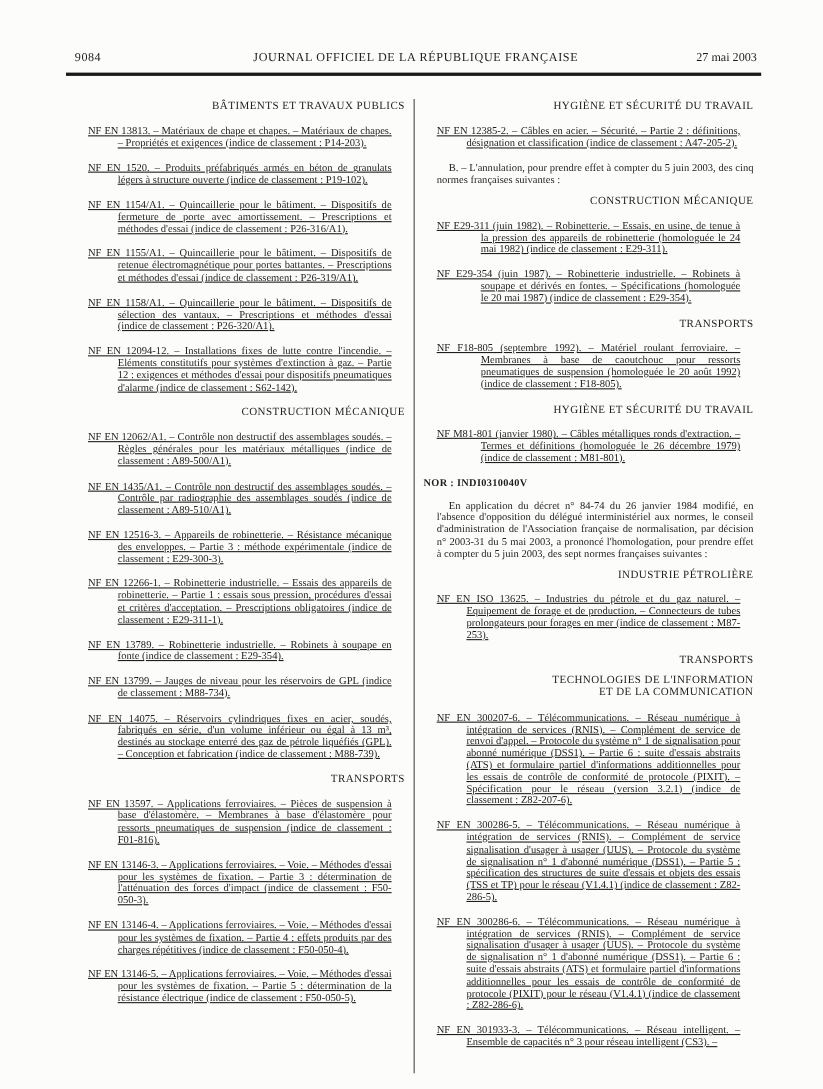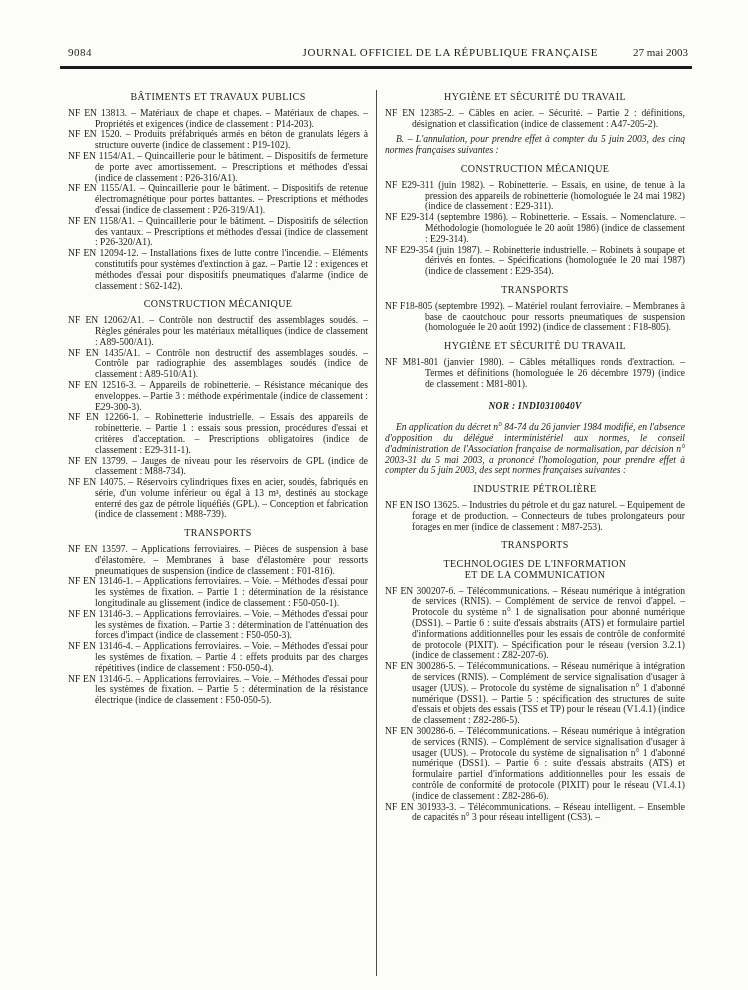--- a/index.html
+++ b/index.html
@@ -14,66 +14,65 @@
     width: 748px; height: 990px;
     overflow: hidden;
   }
   .header {
     position: absolute;
     top: 46px; left: 68px; width: 620px;
     display: flex; justify-content: space-between; align-items: baseline;
     font-size: 11px;
   }
   .header .page-number { width: 90px; text-align: left; letter-spacing: 0.5px; }
-  .header .journal-title { flex: 1; text-align: right; letter-spacing: 0.6px; }
+  .header .journal-title { flex: 1; text-align: center; letter-spacing: 0.6px; }
   .header .issue-date { width: 90px; text-align: right; }
   .header-rule {
     position: absolute;
     top: 66px; left: 60px; width: 632px; height: 2.5px;
     background: #1a1a1a;
   }
   .columns {
     position: absolute;
     top: 90px; left: 68px; width: 620px; height: 886px;
     display: flex;
     overflow: hidden;
   }
   .col { font-size: 9.6px; line-height: 10.8px; }
   .col-left  { width: 300px; padding-right: 8px; }
   .col-divider { width: 1px; background: #4a4a4a; }
   .col-right { width: 300px; padding-left: 8px; }
   .heading {
-    text-align: center;
+    text-align: right;
     font-size: 10px;
     letter-spacing: 0.4px;
     margin: 8px 0 5px 0;
     white-space: pre-line;
     font-family: Liberation Serif, serif;
   }
   .col > .heading:first-child { margin-top: 2px; }
   p.item {
-    margin: 0;
+    margin: 12px;
     text-align: justify;
     padding-left: 27px;
     text-indent: -27px;
+    text-decoration: underline;
   }
   p.item.deep {
     padding-left: 40px;
     text-indent: -40px;
   }
   p.para {
-    margin: 5px 0 4px 0;
+    margin: 5px 0 4px 12px;
     text-align: justify;
     text-indent: 11px;
-    font-style: italic;
   }
   .nor {
     margin: 12px 0 10px 0;
-    text-align: center;
-    font-style: italic;
+    text-align: left;
     font-weight: bold;
     font-size: 9.4px;
     letter-spacing: 0.3px;
   }
 </style>
 </head>
 <body>
 
 <div class="page">
 
@@ -92,37 +91,36 @@
         <p class="item">NF EN 1520. – Produits préfabriqués armés en béton de granulats légers à structure ouverte (indice de classement : P19-102).</p>
         <p class="item">NF EN 1154/A1. – Quincaillerie pour le bâtiment. – Dispositifs de fermeture de porte avec amortissement. – Prescriptions et méthodes d'essai (indice de classement : P26-316/A1).</p>
         <p class="item">NF EN 1155/A1. – Quincaillerie pour le bâtiment. – Dispositifs de retenue électromagnétique pour portes battantes. – Prescriptions et méthodes d'essai (indice de classement : P26-319/A1).</p>
         <p class="item">NF EN 1158/A1. – Quincaillerie pour le bâtiment. – Dispositifs de sélection des vantaux. – Prescriptions et méthodes d'essai (indice de classement : P26-320/A1).</p>
         <p class="item">NF EN 12094-12. – Installations fixes de lutte contre l'incendie. – Eléments constitutifs pour systèmes d'extinction à gaz. – Partie 12 : exigences et méthodes d'essai pour dispositifs pneumatiques d'alarme (indice de classement : S62-142).</p>
         <div class="heading">CONSTRUCTION MÉCANIQUE</div>
         <p class="item">NF EN 12062/A1. – Contrôle non destructif des assemblages soudés. – Règles générales pour les matériaux métalliques (indice de classement : A89-500/A1).</p>
         <p class="item">NF EN 1435/A1. – Contrôle non destructif des assemblages soudés. – Contrôle par radiographie des assemblages soudés (indice de classement : A89-510/A1).</p>
         <p class="item">NF EN 12516-3. – Appareils de robinetterie. – Résistance mécanique des enveloppes. – Partie 3 : méthode expérimentale (indice de classement : E29-300-3).</p>
         <p class="item">NF EN 12266-1. – Robinetterie industrielle. – Essais des appareils de robinetterie. – Partie 1 : essais sous pression, procédures d'essai et critères d'acceptation. – Prescriptions obligatoires (indice de classement : E29-311-1).</p>
+        <p class="item">NF EN 13789. – Robinetterie industrielle. – Robinets à soupape en fonte (indice de classement : E29-354).</p>
         <p class="item">NF EN 13799. – Jauges de niveau pour les réservoirs de GPL (indice de classement : M88-734).</p>
         <p class="item">NF EN 14075. – Réservoirs cylindriques fixes en acier, soudés, fabriqués en série, d'un volume inférieur ou égal à 13 m³, destinés au stockage enterré des gaz de pétrole liquéfiés (GPL). – Conception et fabrication (indice de classement : M88-739).</p>
         <div class="heading">TRANSPORTS</div>
         <p class="item">NF EN 13597. – Applications ferroviaires. – Pièces de suspension à base d'élastomère. – Membranes à base d'élastomère pour ressorts pneumatiques de suspension (indice de classement : F01-816).</p>
-        <p class="item">NF EN 13146-1. – Applications ferroviaires. – Voie. – Méthodes d'essai pour les systèmes de fixation. – Partie 1 : détermination de la résistance longitudinale au glissement (indice de classement : F50-050-1).</p>
         <p class="item">NF EN 13146-3. – Applications ferroviaires. – Voie. – Méthodes d'essai pour les systèmes de fixation. – Partie 3 : détermination de l'atténuation des forces d'impact (indice de classement : F50-050-3).</p>
         <p class="item">NF EN 13146-4. – Applications ferroviaires. – Voie. – Méthodes d'essai pour les systèmes de fixation. – Partie 4 : effets produits par des charges répétitives (indice de classement : F50-050-4).</p>
         <p class="item">NF EN 13146-5. – Applications ferroviaires. – Voie. – Méthodes d'essai pour les systèmes de fixation. – Partie 5 : détermination de la résistance électrique (indice de classement : F50-050-5).</p>
       </div>
     <div class="col-divider"></div>
     <div class="col col-right" id="col-right">
         <div class="heading">HYGIÈNE ET SÉCURITÉ DU TRAVAIL</div>
         <p class="item">NF EN 12385-2. – Câbles en acier. – Sécurité. – Partie 2 : définitions, désignation et classification (indice de classement : A47-205-2).</p>
         <p class="para">B. – L'annulation, pour prendre effet à compter du 5 juin 2003, des cinq normes françaises suivantes :</p>
         <div class="heading">CONSTRUCTION MÉCANIQUE</div>
         <p class="item deep">NF E29-311 (juin 1982). – Robinetterie. – Essais, en usine, de tenue à la pression des appareils de robinetterie (homologuée le 24 mai 1982) (indice de classement : E29-311).</p>
-        <p class="item deep">NF E29-314 (septembre 1986). – Robinetterie. – Essais. – Nomenclature. – Méthodologie (homologuée le 20 août 1986) (indice de classement : E29-314).</p>
         <p class="item deep">NF E29-354 (juin 1987). – Robinetterie industrielle. – Robinets à soupape et dérivés en fontes. – Spécifications (homologuée le 20 mai 1987) (indice de classement : E29-354).</p>
         <div class="heading">TRANSPORTS</div>
         <p class="item deep">NF F18-805 (septembre 1992). – Matériel roulant ferroviaire. – Membranes à base de caoutchouc pour ressorts pneumatiques de suspension (homologuée le 20 août 1992) (indice de classement : F18-805).</p>
         <div class="heading">HYGIÈNE ET SÉCURITÉ DU TRAVAIL</div>
         <p class="item deep">NF M81-801 (janvier 1980). – Câbles métalliques ronds d'extraction. – Termes et définitions (homologuée le 26 décembre 1979) (indice de classement : M81-801).</p>
         <div class="nor">NOR : INDI0310040V</div>
         <p class="para">En application du décret n° 84-74 du 26 janvier 1984 modifié, en l'absence d'opposition du délégué interministériel aux normes, le conseil d'administration de l'Association française de normalisation, par décision n° 2003-31 du 5 mai 2003, a prononcé l'homologation, pour prendre effet à compter du 5 juin 2003, des sept normes françaises suivantes :</p>
         <div class="heading">INDUSTRIE PÉTROLIÈRE</div>
         <p class="item">NF EN ISO 13625. – Industries du pétrole et du gaz naturel. – Equipement de forage et de production. – Connecteurs de tubes prolongateurs pour forages en mer (indice de classement : M87-253).</p>
         <div class="heading">TRANSPORTS</div>

